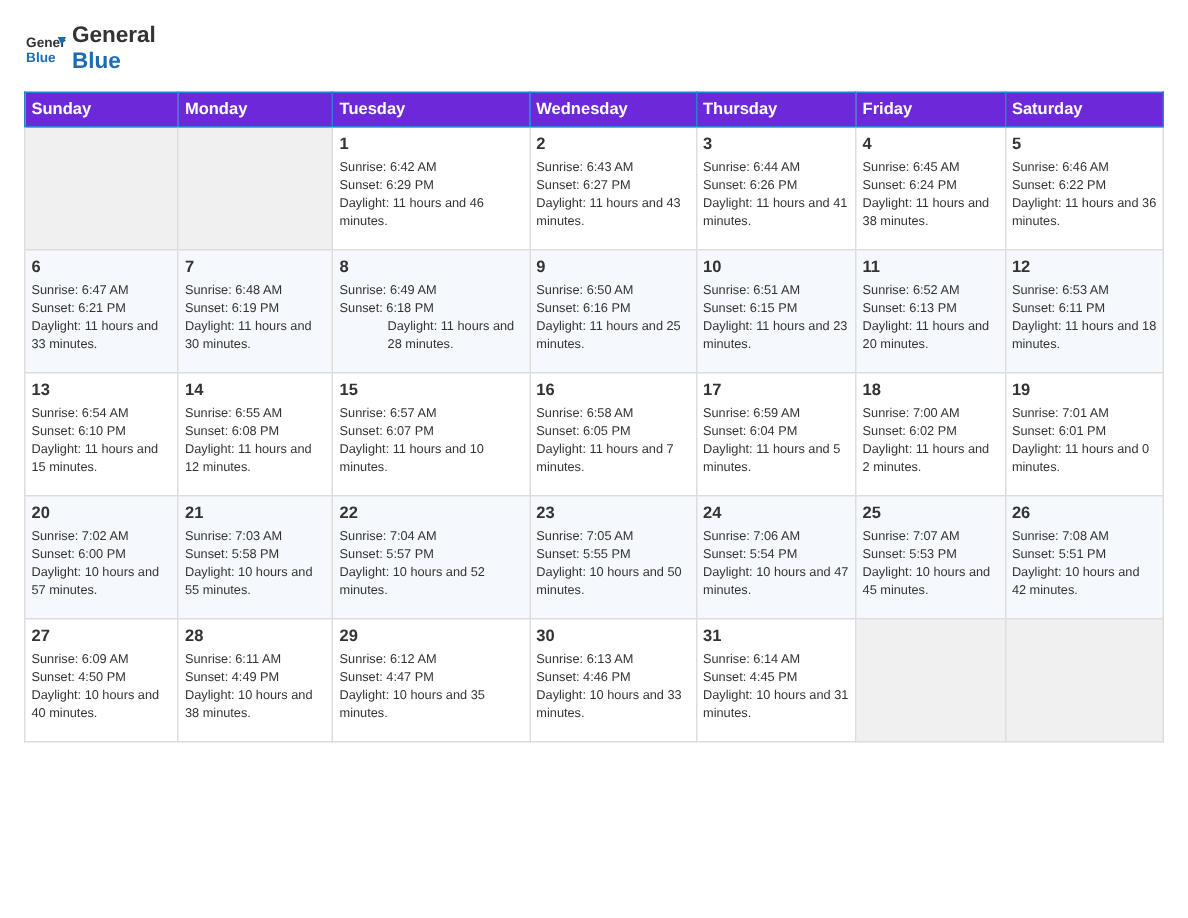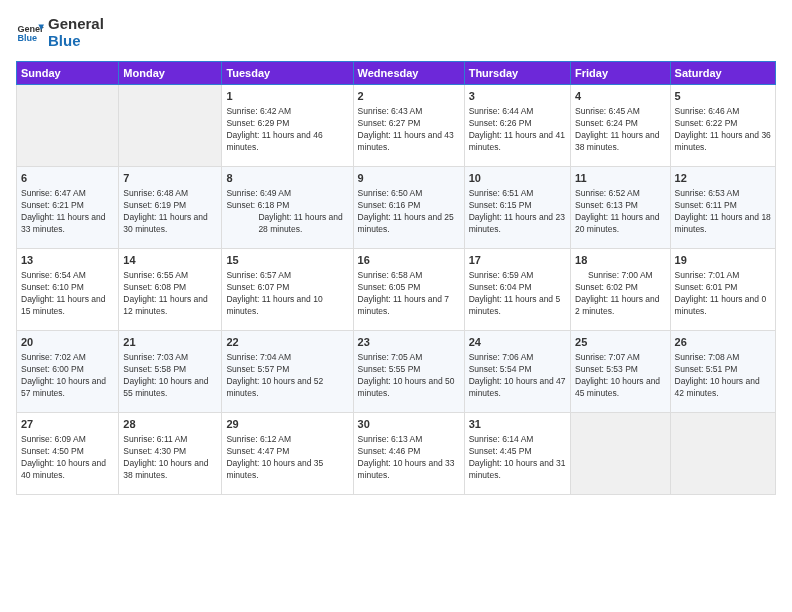--- a/index.html
+++ b/index.html
@@ -225,21 +225,21 @@
             <span style="display: block;">Daylight: 11 hours and 7 minutes.</span>
           </td>
           <td>
             <span class="day-num">17</span>
             <span style="display: block;">Sunrise: 6:59 AM</span>
             <span style="display: block;">Sunset: 6:04 PM</span>
             <span style="display: block;">Daylight: 11 hours and 5 minutes.</span>
           </td>
           <td>
             <span class="day-num">18</span>
-            <span style="display: block; text-align: center;">Sunrise: 7:00 AM</span>
+            <span style="display: block;">Sunrise: 7:00 AM</span>
             <span style="display: block;">Sunset: 6:02 PM</span>
             <span style="display: block;">Daylight: 11 hours and 2 minutes.</span>
           </td>
           <td>
             <span class="day-num">19</span>
             <span style="display: block;">Sunrise: 7:01 AM</span>
             <span style="display: block;">Sunset: 6:01 PM</span>
             <span style="display: block;">Daylight: 11 hours and 0 minutes.</span>
           </td>
         </tr>
@@ -290,21 +290,21 @@
         <tr>
           <td>
             <span class="day-num">27</span>
             <span style="display: block;">Sunrise: 6:09 AM</span>
             <span style="display: block;">Sunset: 4:50 PM</span>
             <span style="display: block;">Daylight: 10 hours and 40 minutes.</span>
           </td>
           <td>
             <span class="day-num">28</span>
             <span style="display: block;">Sunrise: 6:11 AM</span>
-            <span style="display: block;">Sunset: 4:30 PM</span>
+            <span style="display: block;">Sunset: 4:49 PM</span>
             <span style="display: block;">Daylight: 10 hours and 38 minutes.</span>
           </td>
           <td>
             <span class="day-num">29</span>
             <span style="display: block;">Sunrise: 6:12 AM</span>
             <span style="display: block;">Sunset: 4:47 PM</span>
             <span style="display: block;">Daylight: 10 hours and 35 minutes.</span>
           </td>
           <td>
             <span class="day-num">30</span>

